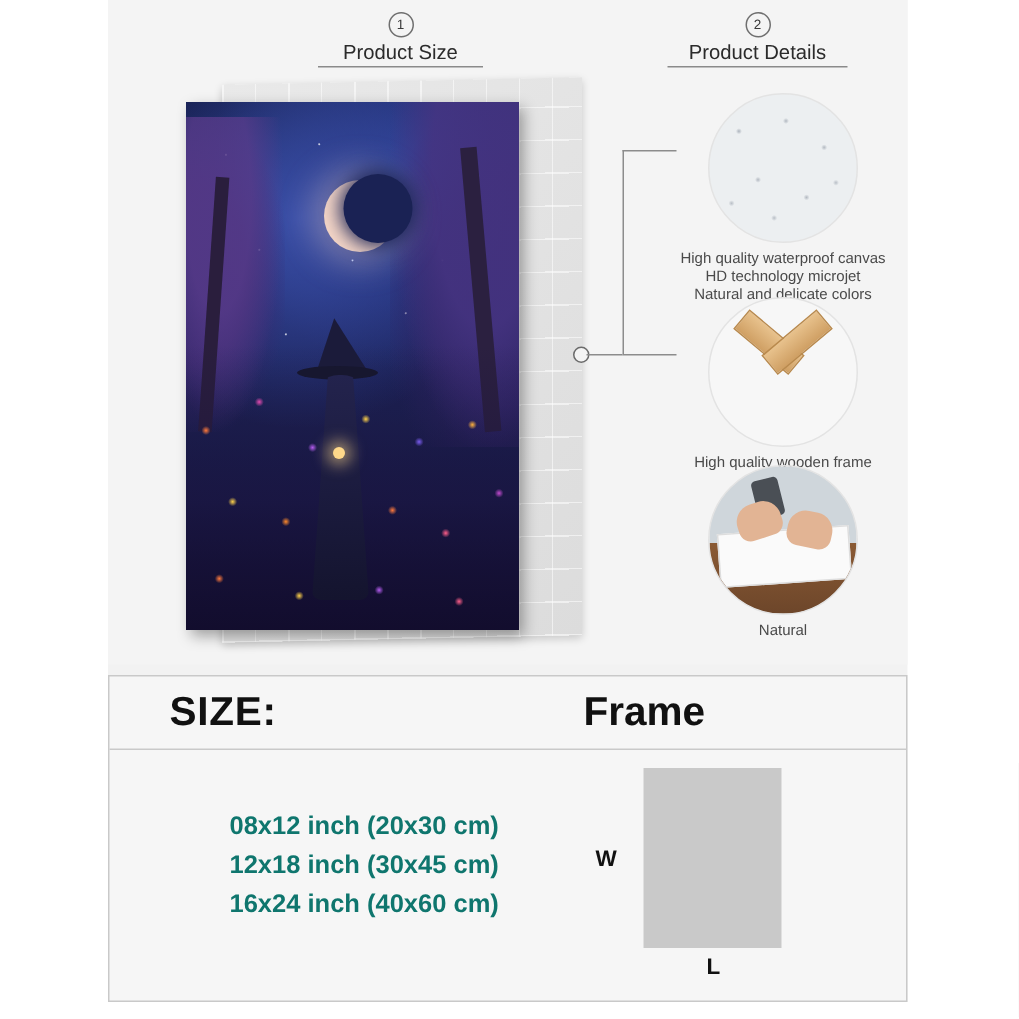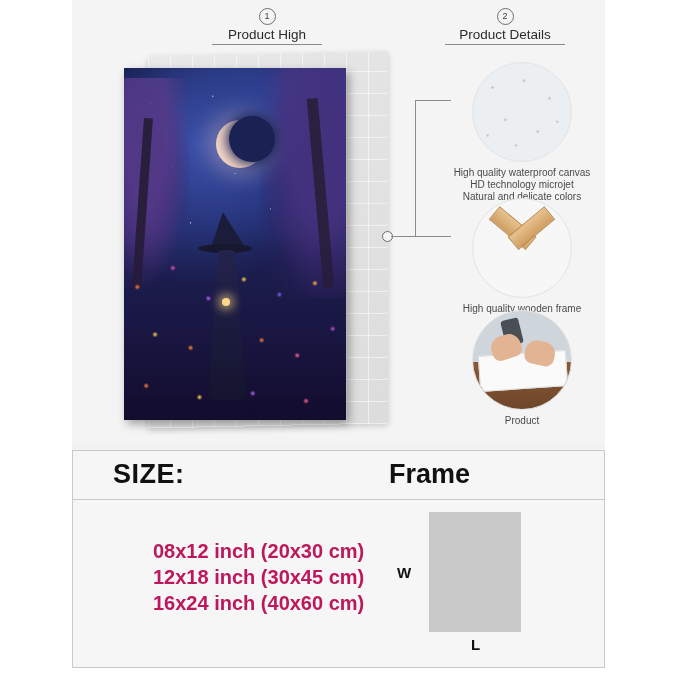--- a/index.html
+++ b/index.html
@@ -430,23 +430,23 @@
     height: 168px;
   }
   .size-list {
     position: absolute;
     left: 40px;
     top: 22px;
     width: 270px;
   }
   .size-list li {
     list-style: none;
-    font-size: 20px;
+    font-size: 17px;
     font-weight: bold;
-    color: #be185d;
+    color: #0f766e;
     line-height: 26px;
     white-space: nowrap;
   }
   .frame-diagram {
     position: absolute;
     left: 318px;
     top: 12px;
     width: 180px;
     height: 145px;
   }
@@ -488,21 +488,21 @@
 
 <div class="page">
 
   <div class="gutter-left"></div>
   <div class="gutter-right"></div>
 
   <div class="top-panel">
 
     <div class="hdr" id="hdr-size">
       <span class="num">1</span>
-      <span class="txt">Product High</span>
+      <span class="txt">Product Size</span>
       <span class="rule"></span>
     </div>
 
     <div class="hdr" id="hdr-details">
       <span class="num">2</span>
       <span class="txt">Product Details</span>
       <span class="rule"></span>
     </div>
 
 
@@ -554,21 +554,21 @@
     </div>
 
     <div class="detail" id="detail-3">
       <div class="circle hands">
         <div class="white-board"></div>
         <div class="tool"></div>
         <div class="hand a"></div>
         <div class="hand b"></div>
       </div>
       <div class="detail-caption">
-        <div>Product</div>
+        <div>Natural</div>
       </div>
     </div>
 
   </div>
 
   <div class="size-panel">
     <div class="size-head">
       <div class="label">SIZE:</div>
       <div class="frame-word">Frame</div>
     </div>

